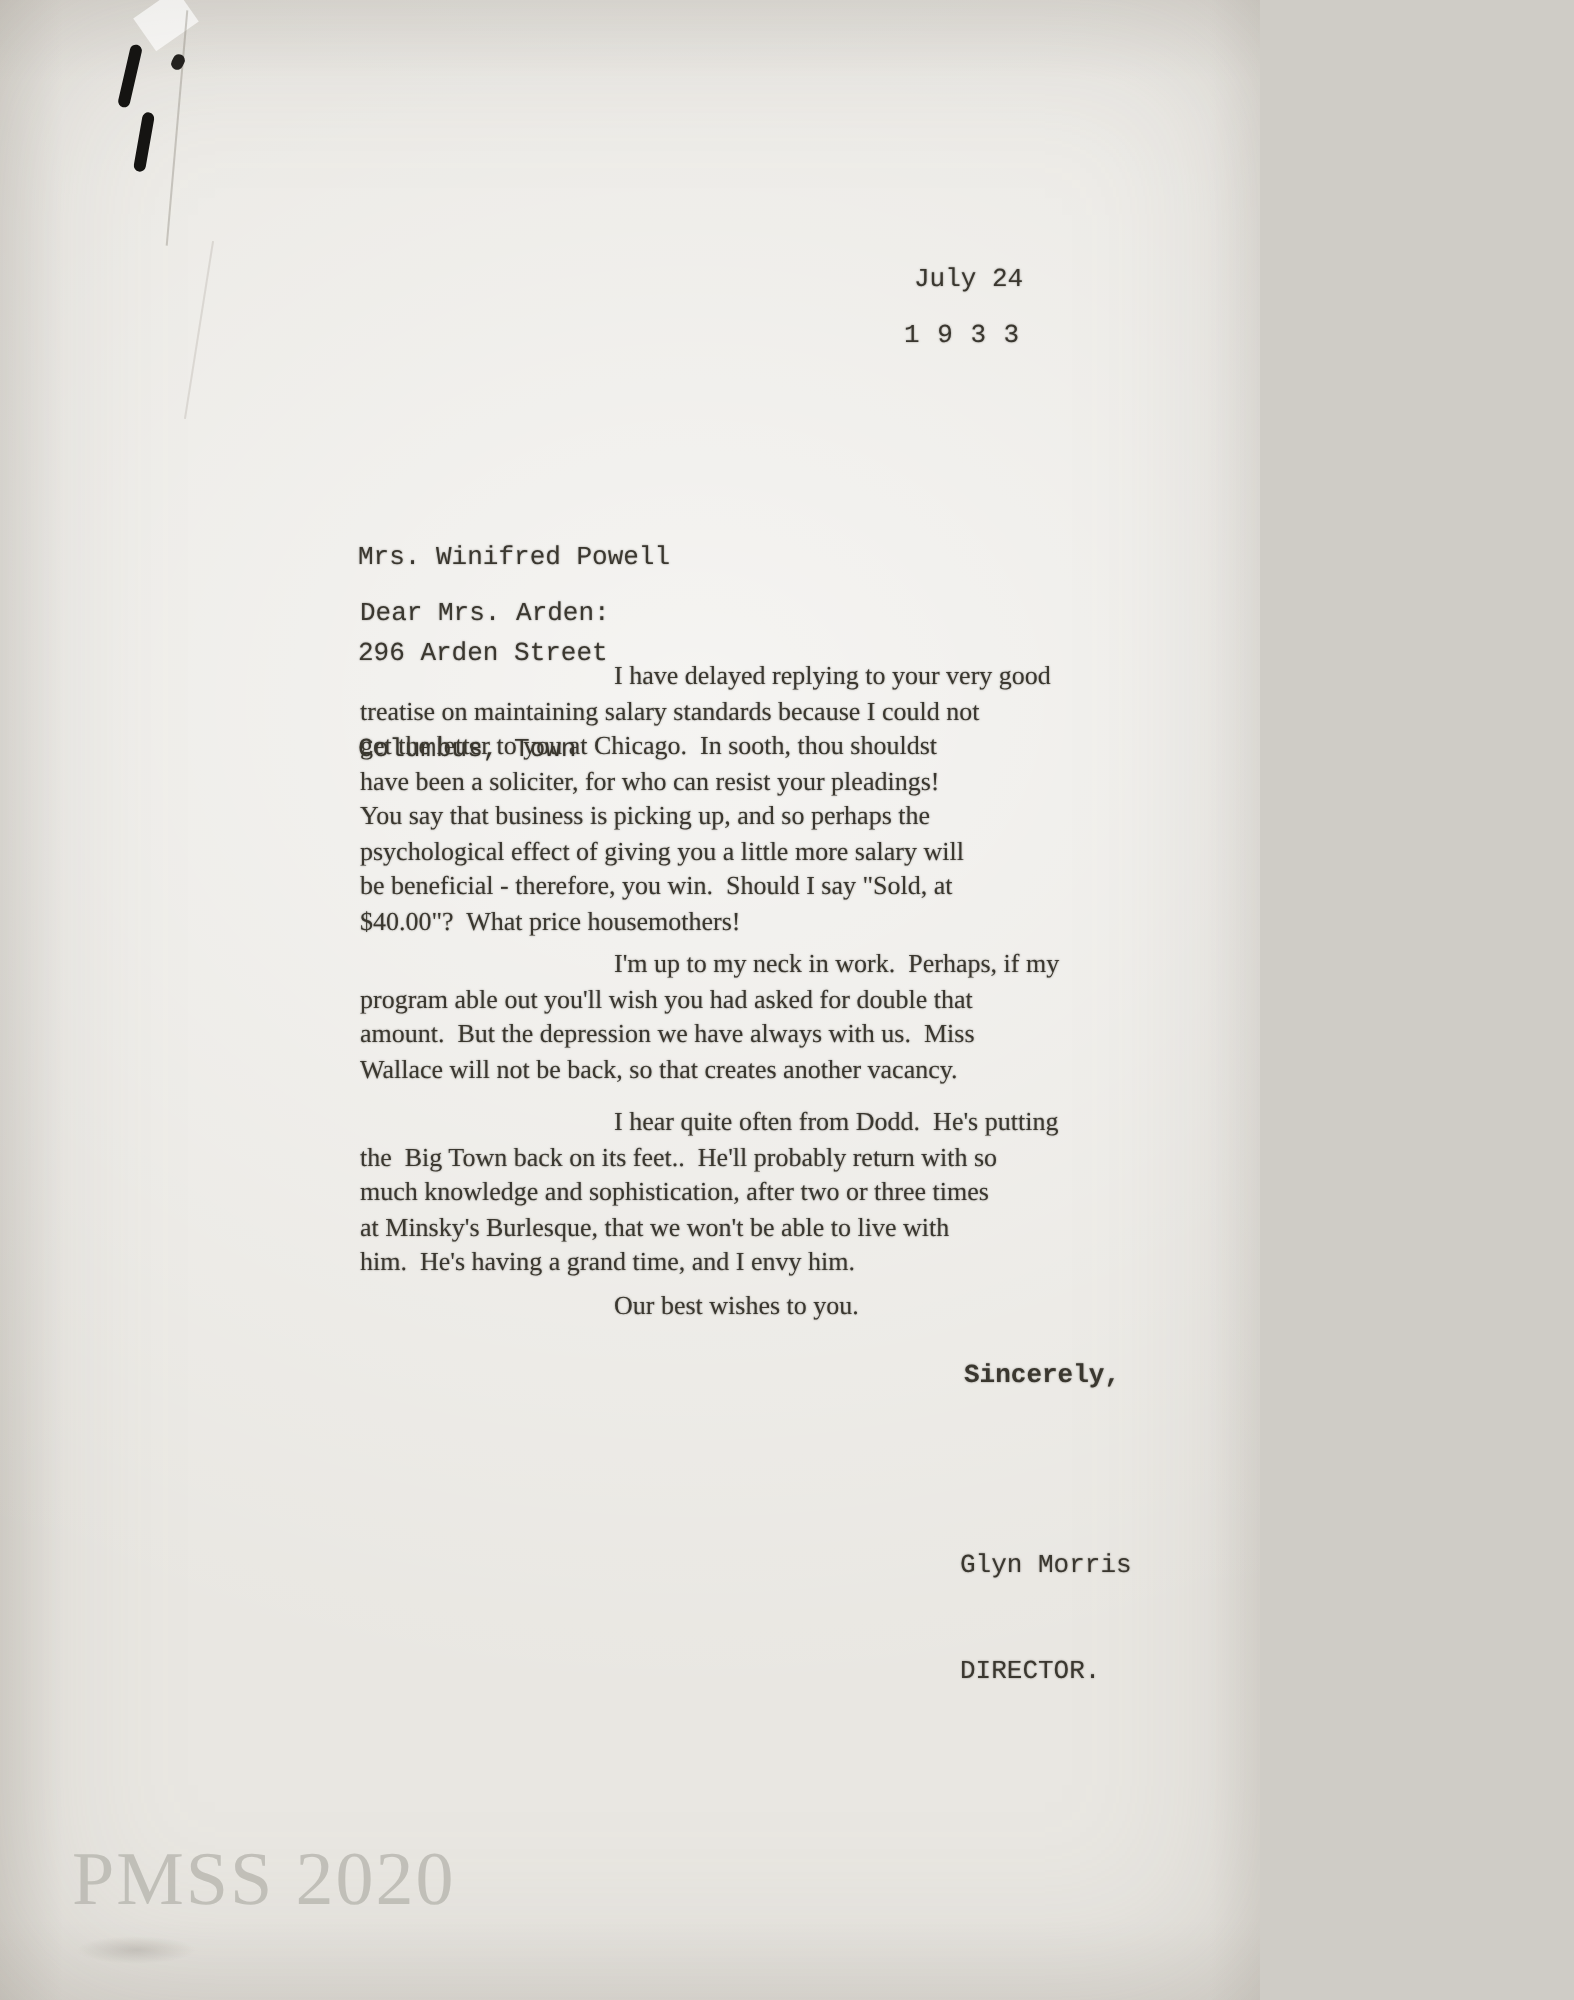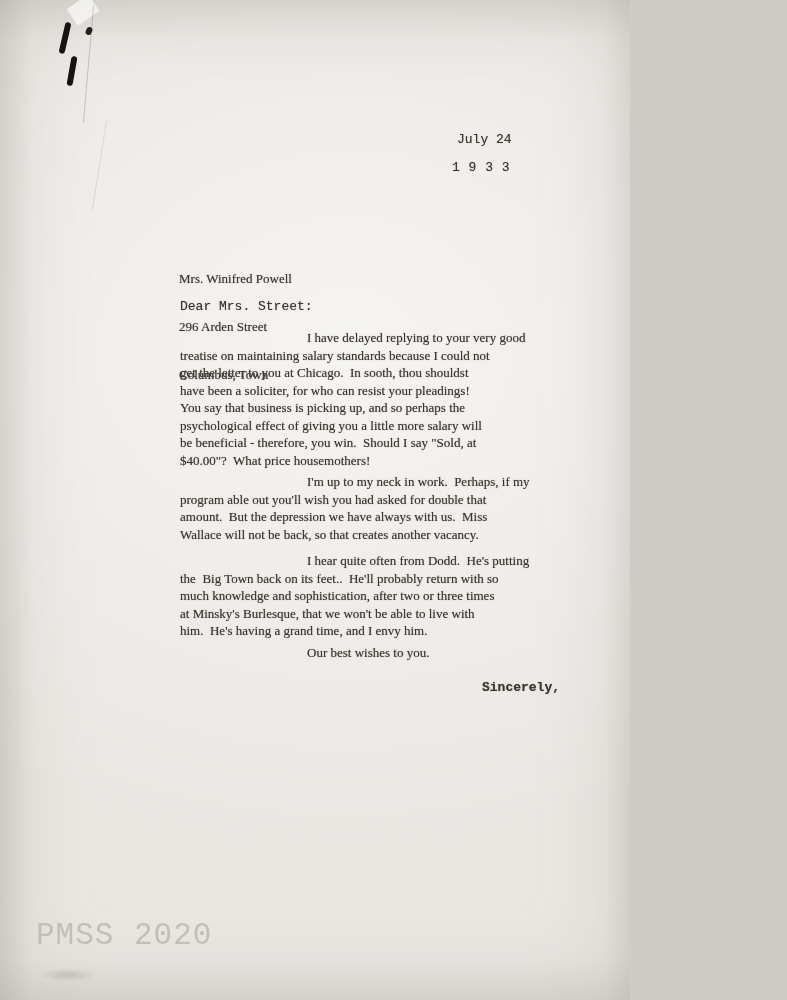--- a/index.html
+++ b/index.html
@@ -22,37 +22,37 @@
     box-shadow: inset 0 0 90px rgba(140,133,122,0.28);
   }
   .typed {
     position: absolute;
     color: #3a372f;
     font-size: 13px;
     line-height: 17.5px;
     text-shadow: 0 0 1px rgba(58,55,47,0.55);
     white-space: pre-wrap;
   }
-  .addr { line-height: 16px; font-family: Liberation Serif, serif; }
+  .addr { line-height: 16px; }
   .para { width: 515px; text-indent: 127px; font-family: Liberation Serif, serif; }
   .date-line1 { left: 457px; top: 131px; }
   .date-line2 { left: 452px; top: 159px; letter-spacing: 0.5px; }
   .address    { left: 179px; top: 239px; }
   .salutation { left: 180px; top: 298px; }
   .para1      { left: 180px; top: 329px; }
   .para2      { left: 180px; top: 473px; }
   .para3      { left: 180px; top: 552px; }
   .closing    { left: 180px; top: 644px; }
   .signoff    { left: 482px; top: 679px; font-weight: bold; }
   .signature  { left: 480px; top: 739px; }
   .watermark {
     position: absolute;
     left: 36px; top: 918px;
-    font-family: Liberation Mono, monospace;
-    font-size: 31px;
+    font-family: Liberation Serif, serif;
+    font-size: 38px;
     letter-spacing: 1px;
     color: rgba(186,184,178,0.85);
   }
   
   .ink { position: absolute; background: #151412; border-radius: 3px; }
   .ink-1 { left: 62px; top: 22px; width: 6px; height: 32px; transform: rotate(13deg); }
   .ink-2 { left: 69px; top: 56px; width: 6px; height: 30px; transform: rotate(10deg); }
   .ink-dot { left: 86px; top: 27px; width: 6px; height: 8px; transform: rotate(25deg); background:#23211e; }
   .scratch {
     position: absolute;
@@ -88,21 +88,21 @@
 
   <div class="typed date-line1">July 24</div>
   <div class="typed date-line2">1 9 3 3</div>
 
   <div class="typed addr address">
     <div>Mrs. Winifred Powell</div>
     <div>296 Arden Street</div>
     <div>Columbus, Town</div>
   </div>
 
-  <div class="typed salutation">Dear Mrs. Street:</div>
+  <div class="typed salutation">Dear Mrs. Arden:</div>
 
   <div class="typed para para1">I have delayed replying to your very good
 treatise on maintaining salary standards because I could not
 get the letter to you at Chicago.  In sooth, thou shouldst
 have been a soliciter, for who can resist your pleadings!
 You say that business is picking up, and so perhaps the
 psychological effect of giving you a little more salary will
 be beneficial - therefore, you win.  Should I say "Sold, at
 $40.00"?  What price housemothers!</div>
   <div class="typed para para2">I'm up to my neck in work.  Perhaps, if my
@@ -110,16 +110,20 @@
 amount.  But the depression we have always with us.  Miss
 Wallace will not be back, so that creates another vacancy.</div>
   <div class="typed para closing">Our best wishes to you.</div>
   <div class="typed para para3">I hear quite often from Dodd.  He's putting
 the  Big Town back on its feet..  He'll probably return with so
 much knowledge and sophistication, after two or three times
 at Minsky's Burlesque, that we won't be able to live with
 him.  He's having a grand time, and I envy him.</div>
 
   <div class="typed signoff">Sincerely,</div>
+  <div class="typed signature">
+    <div>Glyn Morris</div>
+    <div>DIRECTOR.</div>
+  </div>
 
   <div class="watermark">PMSS 2020</div>
 
 </div>
 
 </body></html>

